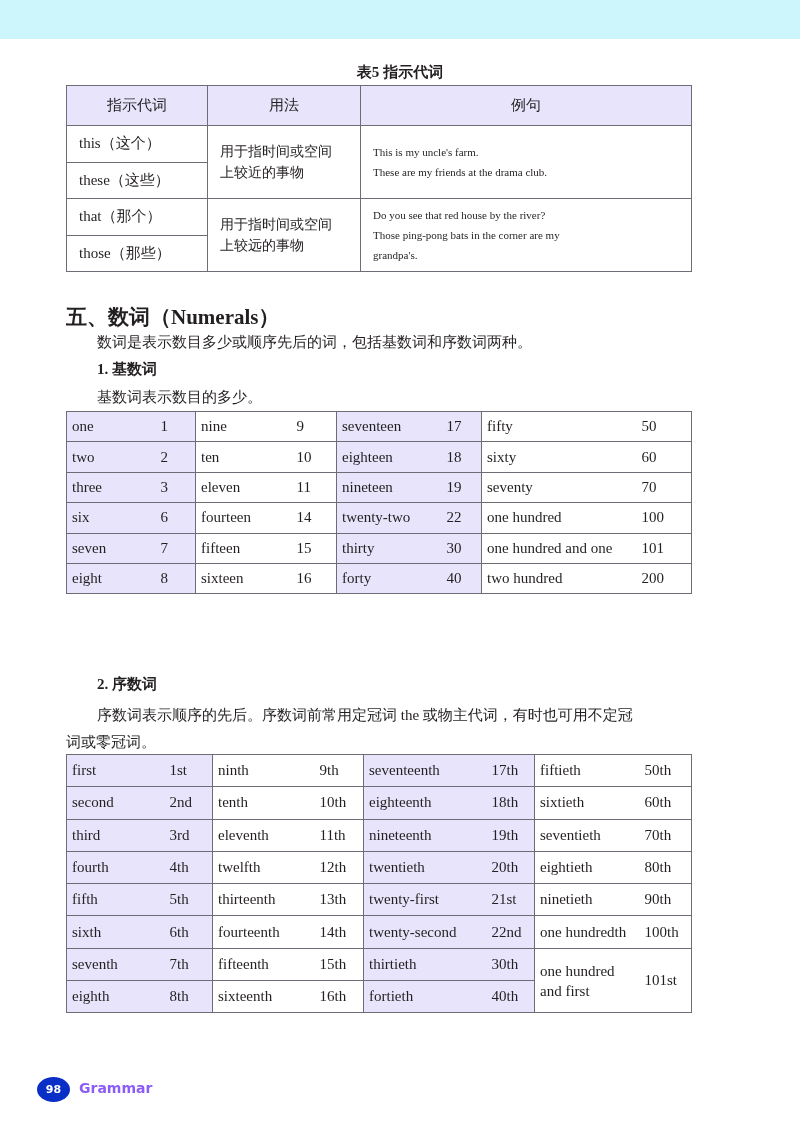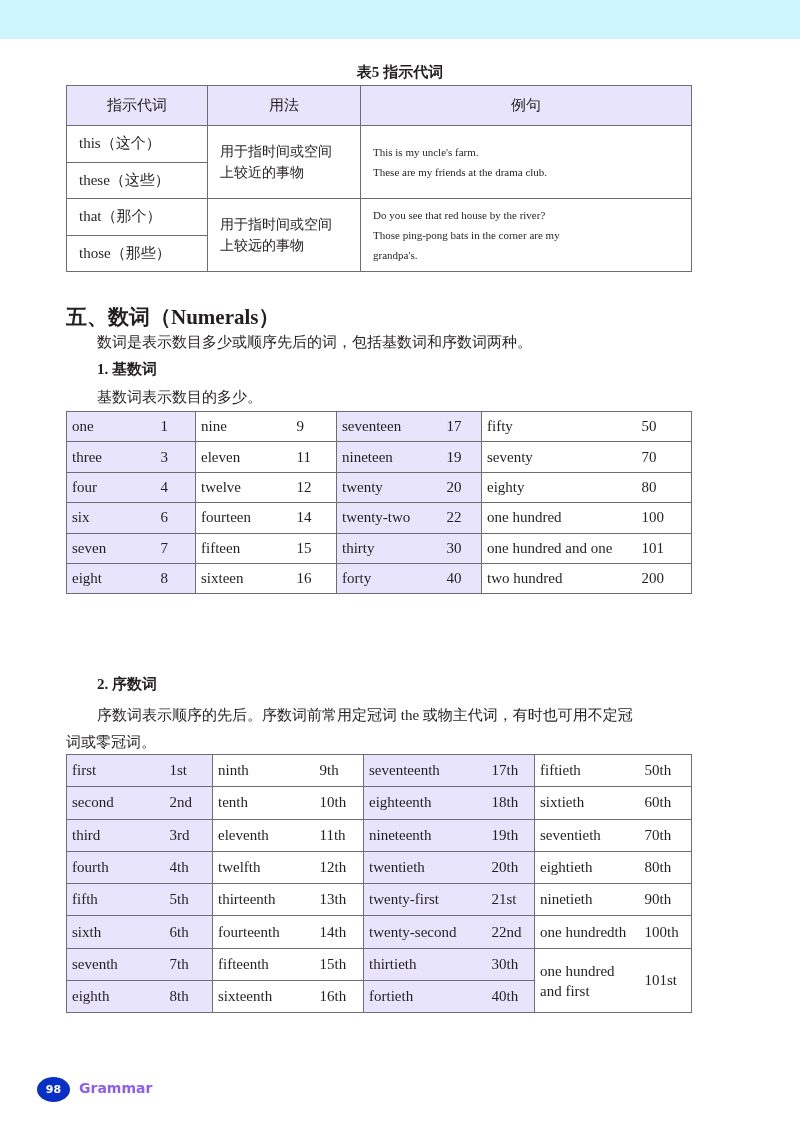--- a/index.html
+++ b/index.html
@@ -111,38 +111,38 @@
         <td class="w p">one</td>
         <td class="n p">1</td>
         <td class="w">nine</td>
         <td class="n">9</td>
         <td class="w p">seventeen</td>
         <td class="n p">17</td>
         <td class="w">fifty</td>
         <td class="n">50</td>
       </tr>
       <tr>
+        <td class="w p">two</td>
+        <td class="n p">2</td>
+        <td class="w">ten</td>
+        <td class="n">10</td>
+        <td class="w p">eighteen</td>
+        <td class="n p">18</td>
+        <td class="w">sixty</td>
+        <td class="n">60</td>
+      </tr>
+      <tr>
         <td class="w p">three</td>
         <td class="n p">3</td>
         <td class="w">eleven</td>
         <td class="n">11</td>
         <td class="w p">nineteen</td>
         <td class="n p">19</td>
         <td class="w">seventy</td>
         <td class="n">70</td>
-      </tr>
-      <tr>
-        <td class="w p">four</td>
-        <td class="n p">4</td>
-        <td class="w">twelve</td>
-        <td class="n">12</td>
-        <td class="w p">twenty</td>
-        <td class="n p">20</td>
-        <td class="w">eighty</td>
-        <td class="n">80</td>
       </tr>
       <tr>
         <td class="w p">six</td>
         <td class="n p">6</td>
         <td class="w">fourteen</td>
         <td class="n">14</td>
         <td class="w p">twenty-two</td>
         <td class="n p">22</td>
         <td class="w">one hundred</td>
         <td class="n">100</td>

